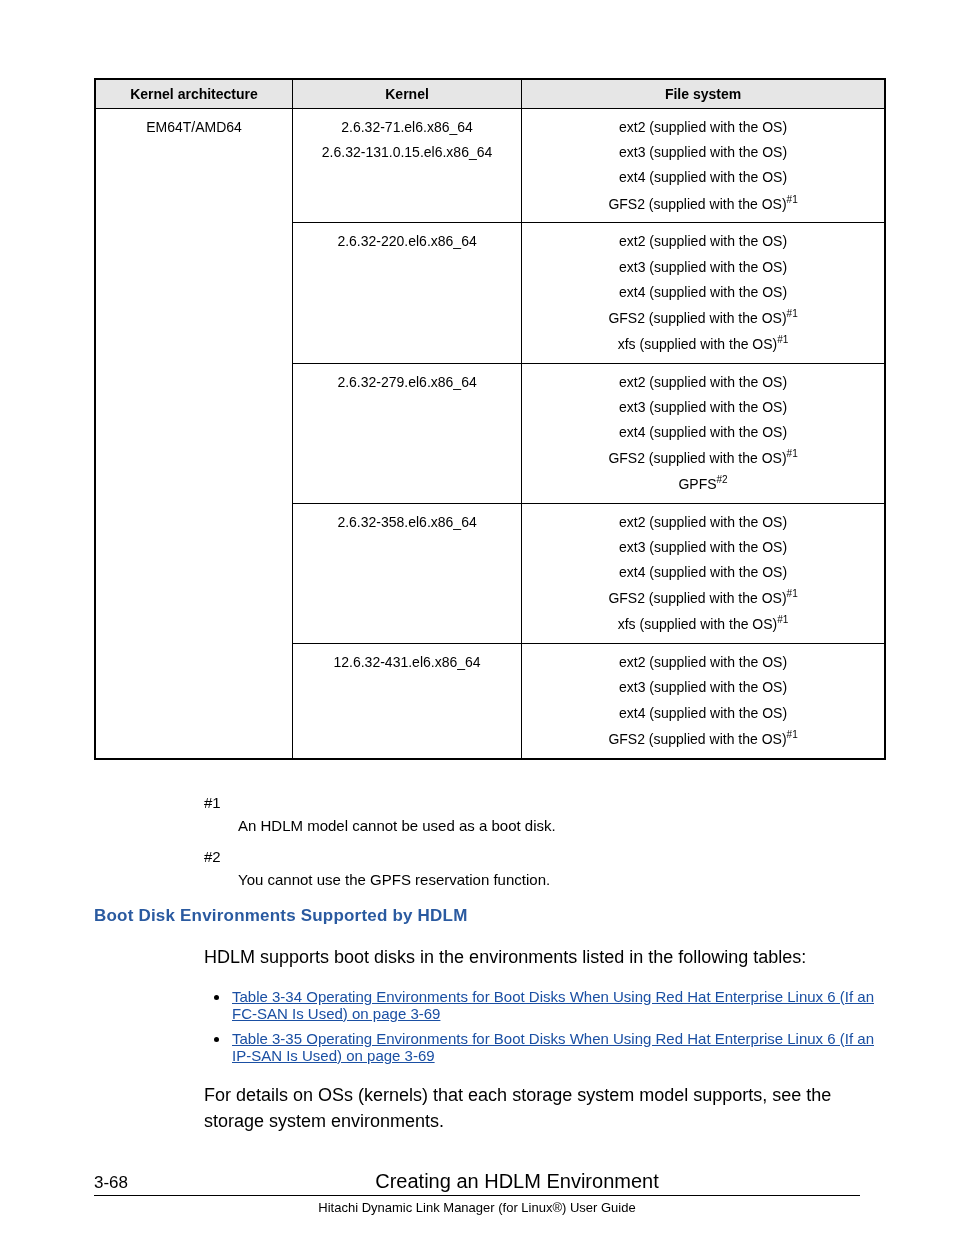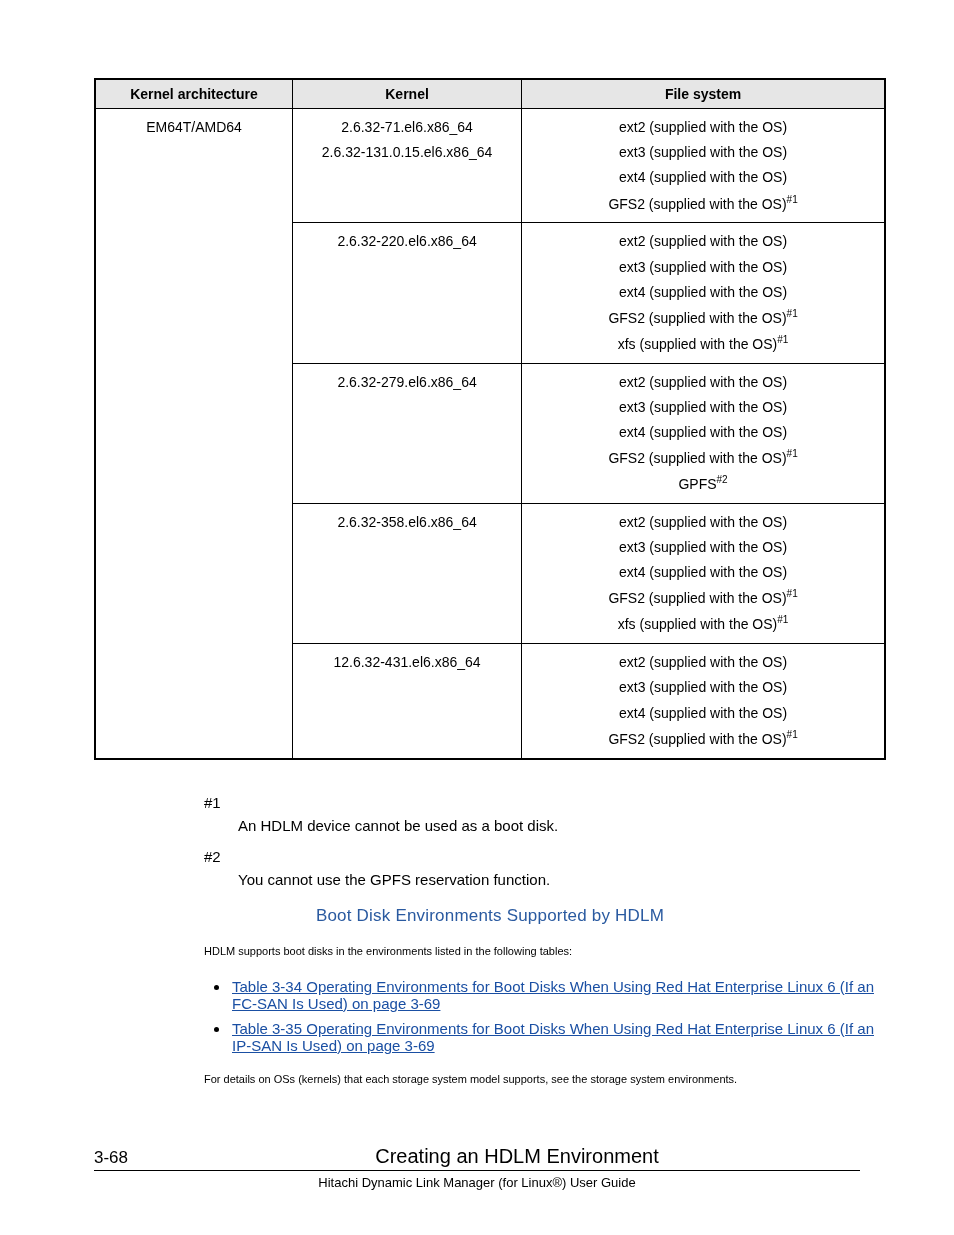--- a/index.html
+++ b/index.html
@@ -10,29 +10,29 @@
   table.kernel { width: 100%; border-collapse: collapse; border: 2px solid #000; table-layout: fixed; }
   table.kernel th { background: #e6e6e6; border: 1px solid #000; padding: 6px 8px; font-weight: bold; font-size: 14px; text-align: center; }
   table.kernel td { border: 1px solid #000; padding: 6px 10px; font-size: 14px; vertical-align: top; line-height: 1.8; text-align: center; }
   table.kernel td.fs { padding: 6px 6px; margin-left: 40px; }
   .sup1 { font-size: 10px; vertical-align: super; }
 
   .notes { margin: 34px 0 0 110px; font-size: 15px; }
   .note-label { margin-bottom: 6px; }
   .note-text { margin: 0 0 14px 34px; }
 
-  h3.section { color: #2a5aa0; font-weight: normal; font-size: 17px; margin: 18px 0 18px 0; letter-spacing: 0.2px; text-align: center; }
+  h3.section { color: #2a5aa0; font-weight: bold; font-size: 17px; margin: 18px 0 18px 0; letter-spacing: 0.2px; }
 
-  .body-text { margin: 0 0 18px 110px; font-size: 11px; line-height: 1.45; }
+  .body-text { margin: 0 0 18px 110px; font-size: 18px; line-height: 1.45; }
   ul.links { margin: 0 0 18px 136px; list-style: disc; font-size: 15px; }
   ul.links li { margin-bottom: 8px; padding-left: 2px; }
   ul.links li::marker { color: #000; }
   a.xref { color: #1a4fa3; text-decoration: underline; }
 
-  .footer { position: absolute; left: 94px; right: 94px; bottom: 45px; }
+  .footer { position: absolute; left: 94px; right: 94px; bottom: 20px; }
   .footer-top { display: flex; align-items: baseline; border-bottom: 1px solid #000; padding-bottom: 2px; }
   .page-num { font-size: 17px; width: 80px; }
   .footer-title { flex: 1; text-align: center; font-size: 20px; }
   .footer-sub { text-align: center; font-size: 13px; margin-top: 4px; }
 </style>
 </head>
 <body>
 
 <div class="page">
   <div class="content">
@@ -109,21 +109,21 @@
               <div>ext3 (supplied with the OS)</div>
               <div>ext4 (supplied with the OS)</div>
               <div>GFS2 (supplied with the OS)<span class="sup1">#1</span></div>
             </td>
           </tr>
         </tbody>
     </table>
 
     <div class="notes">
       <div class="note-label">#1</div>
-      <div class="note-text">An HDLM device cannot be used as a boot disk.</div>
+      <div class="note-text">An HDLM model cannot be used as a boot disk.</div>
       <div class="note-label">#2</div>
       <div class="note-text">You cannot use the GPFS reservation function.</div>
     </div>
 
     <h3 class="section">Boot Disk Environments Supported by HDLM</h3>
 
     <p class="body-text">HDLM supports boot disks in the environments listed in the following tables:</p>
 
     <ul class="links">
       <li><a href="#" class="xref">Table 3-34 Operating Environments for Boot Disks When Using Red Hat Enterprise Linux 6 (If an FC-SAN Is Used) on page 3-69</a></li>

